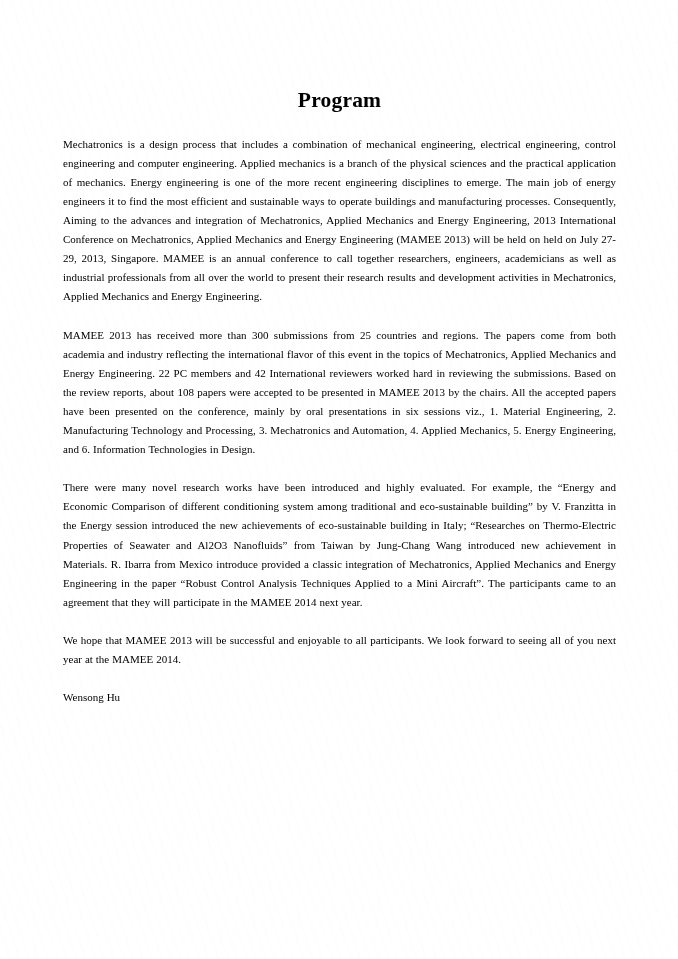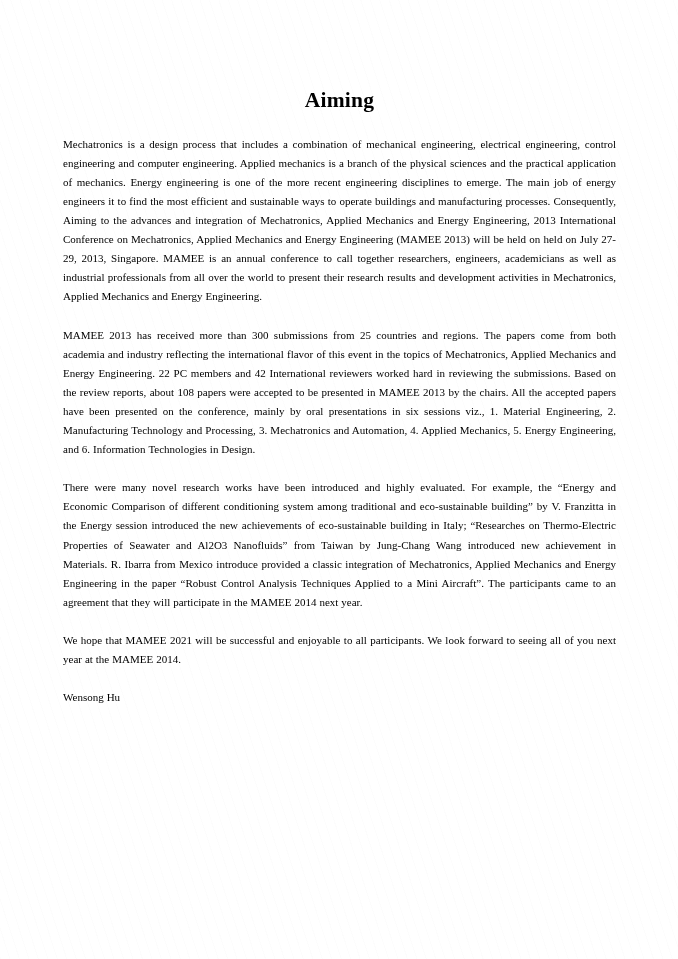--- a/index.html
+++ b/index.html
@@ -76,27 +76,27 @@
   }
 </style>
 </head>
 <body>
 
 <div class="page">
   <div class="scan-texture"></div>
 
   <div class="content">
 
-    <h1 class="doc-title">Aiming</h1>
+    <h1 class="doc-title">Program</h1>
 
     <p class="para">Mechatronics is a design process that includes a combination of mechanical engineering, electrical engineering, control engineering and computer engineering. Applied mechanics is a branch of the physical sciences and the practical application of mechanics. Energy engineering is one of the more recent engineering disciplines to emerge. The main job of energy engineers it to find the most efficient and sustainable ways to operate buildings and manufacturing processes. Consequently, Aiming to the advances and integration of Mechatronics, Applied Mechanics and Energy Engineering, 2013 International Conference on Mechatronics, Applied Mechanics and Energy Engineering (MAMEE 2013) will be held on held on July 27-29, 2013, Singapore.  MAMEE is an annual conference to call together researchers, engineers, academicians as well as industrial professionals from all over the world to present their research results and development activities in Mechatronics, Applied Mechanics and Energy Engineering.</p>
 
     <p class="para">MAMEE 2013 has received more than 300 submissions from 25 countries and regions. The papers come from both academia and industry reflecting the international flavor of this event in the topics of Mechatronics, Applied Mechanics and Energy Engineering. 22 PC members and 42 International reviewers worked hard in reviewing the submissions. Based on the review reports, about 108 papers were accepted to be presented in MAMEE 2013 by the chairs. All the accepted papers have been presented on the conference, mainly by oral presentations in six sessions viz., 1. Material Engineering, 2. Manufacturing Technology and Processing, 3. Mechatronics and Automation, 4. Applied Mechanics, 5. Energy Engineering, and 6. Information Technologies in Design.</p>
 
     <p class="para">There were many novel research works have been introduced and highly evaluated. For example, the “Energy and Economic Comparison of different conditioning system among traditional and eco-sustainable building” by V. Franzitta in the Energy session introduced the new achievements of eco-sustainable building in Italy; “Researches on Thermo-Electric Properties of Seawater and Al2O3 Nanofluids” from Taiwan by Jung-Chang Wang introduced new achievement in Materials. R. Ibarra from Mexico introduce provided a classic integration of Mechatronics, Applied Mechanics and Energy Engineering in the paper “Robust Control Analysis Techniques Applied to a Mini Aircraft”. The participants came to an agreement that they will participate in the MAMEE 2014 next year.</p>
 
 
-    <p class="para">We hope that MAMEE 2021 will be successful and enjoyable to all participants. We look forward to seeing all of you next year at the MAMEE 2014.</p>
+    <p class="para">We hope that MAMEE 2013 will be successful and enjoyable to all participants. We look forward to seeing all of you next year at the MAMEE 2014.</p>
 
     <p class="para signature">Wensong Hu</p>
 
   </div>
 </div>
 
 </body></html>

